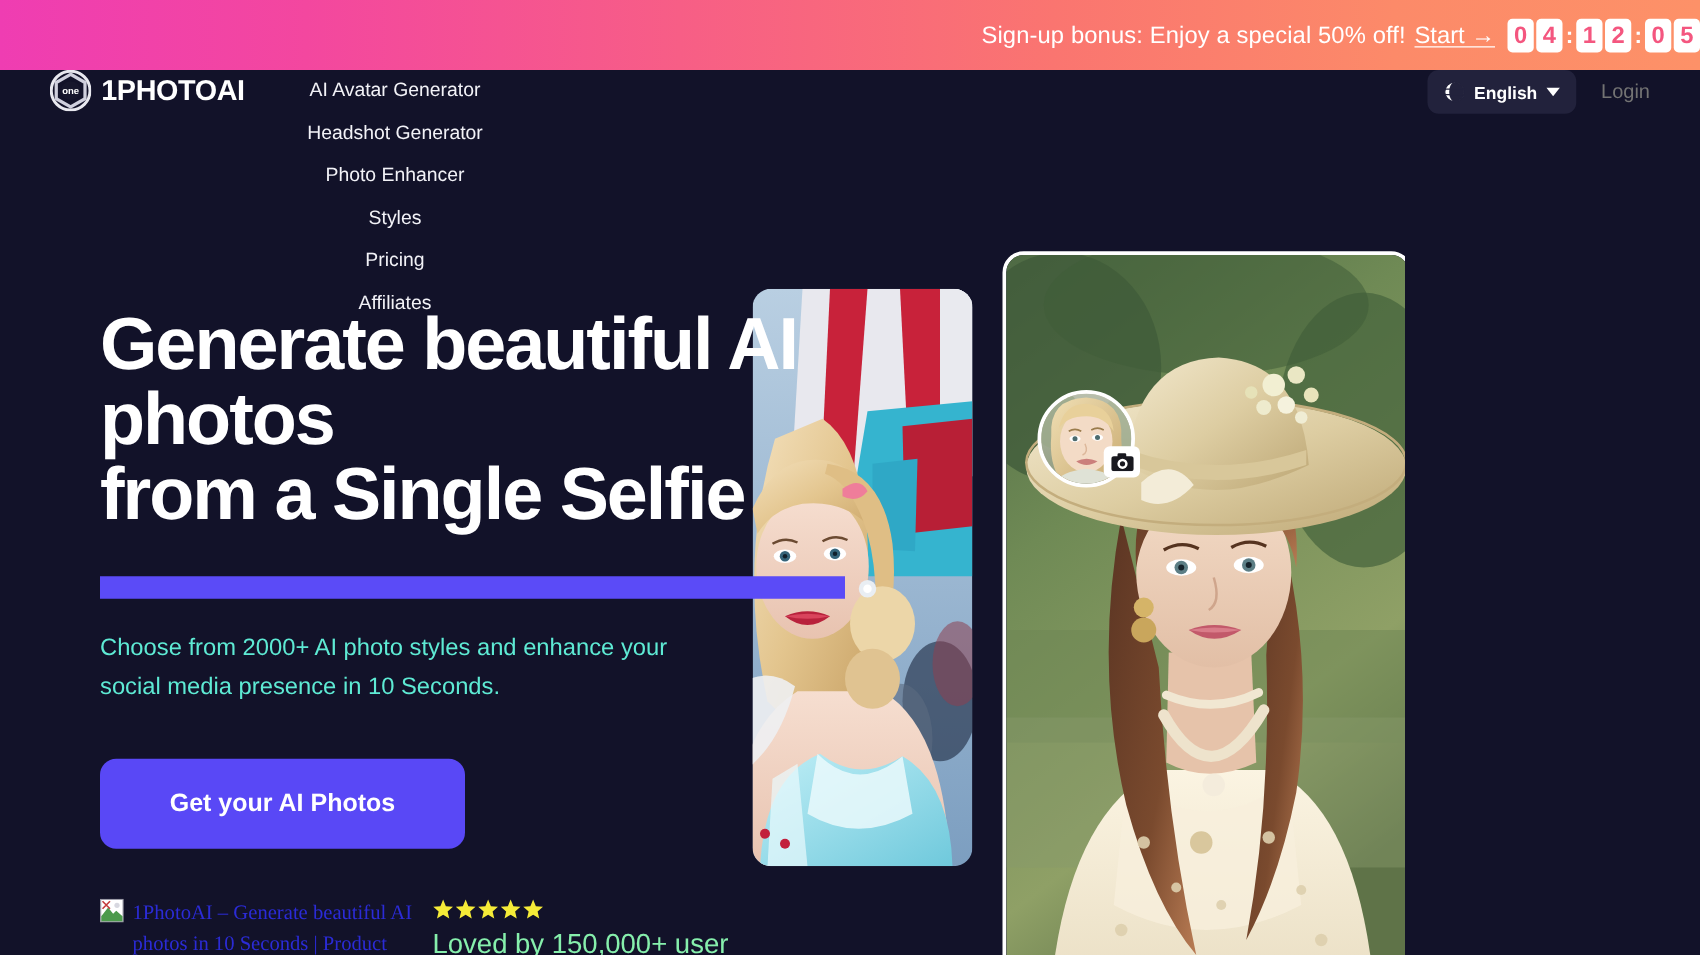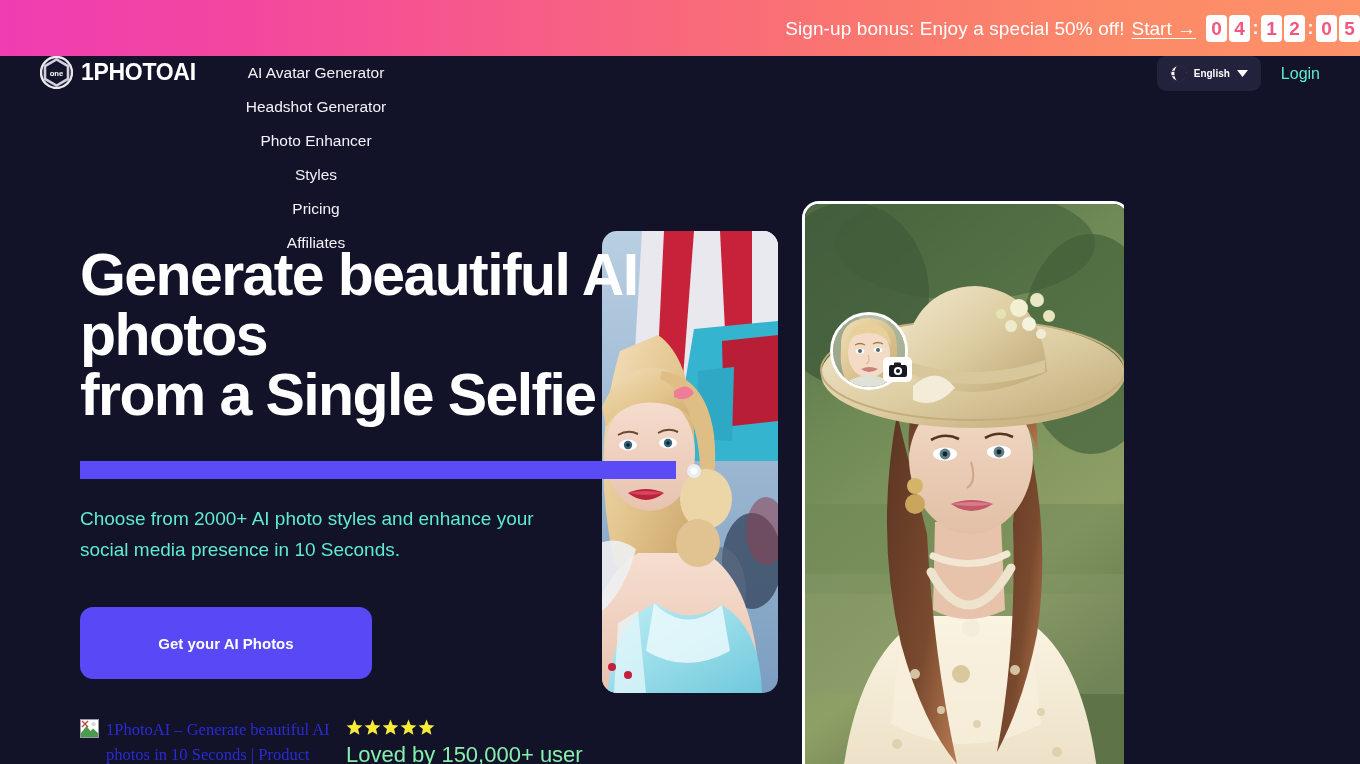--- a/index.html
+++ b/index.html
@@ -144,30 +144,30 @@
     align-items: center;
     gap: 7px;
     background: #22223c;
     border-radius: 9px;
     padding: 9px 13px;
     cursor: pointer;
     margin-right: 6px;
     margin-left: 8px;
   }
   .lang-label {
-    font-size: 10px;
+    font-size: 14px;
     font-weight: 700;
     color: #ffffff;
   }
   .globe-icon { width: 17px; height: 17px; display:block; }
   .caret { width: 11px; height: 7px; display: block; }
 
   .login-link {
     font-size: 16px;
-    color: #5eead4;
+    color: #737373;
     padding: 8px 14px;
     cursor: pointer;
     font-weight: 400;
   }
 
   .cta-nav {
     background: #5948f6;
     color: #ffffff;
     border: none;
     border-radius: 11px;
@@ -228,21 +228,21 @@
     width: 500px;
     font-weight: 400;
   }
 
   .cta-hero {
     margin-top: 42px;
     background: #5948f6;
     color: #ffffff;
     border: none;
     border-radius: 13px;
-    font-size: 15px;
+    font-size: 20px;
     font-weight: 700;
     width: 292px;
     height: 72px;
     cursor: pointer;
     font-family: "Liberation Sans", sans-serif;
   }
 
   
   .proof-row {
     margin-top: 38px;

